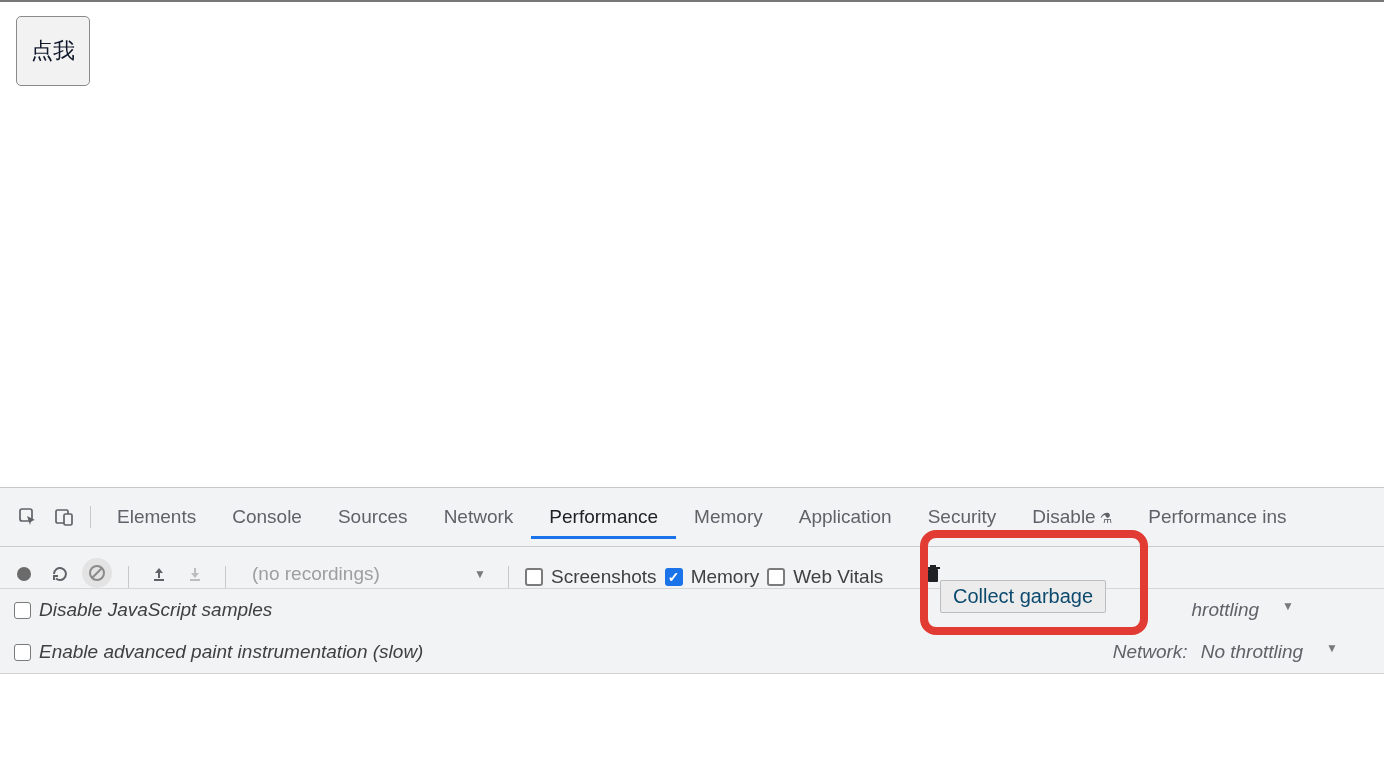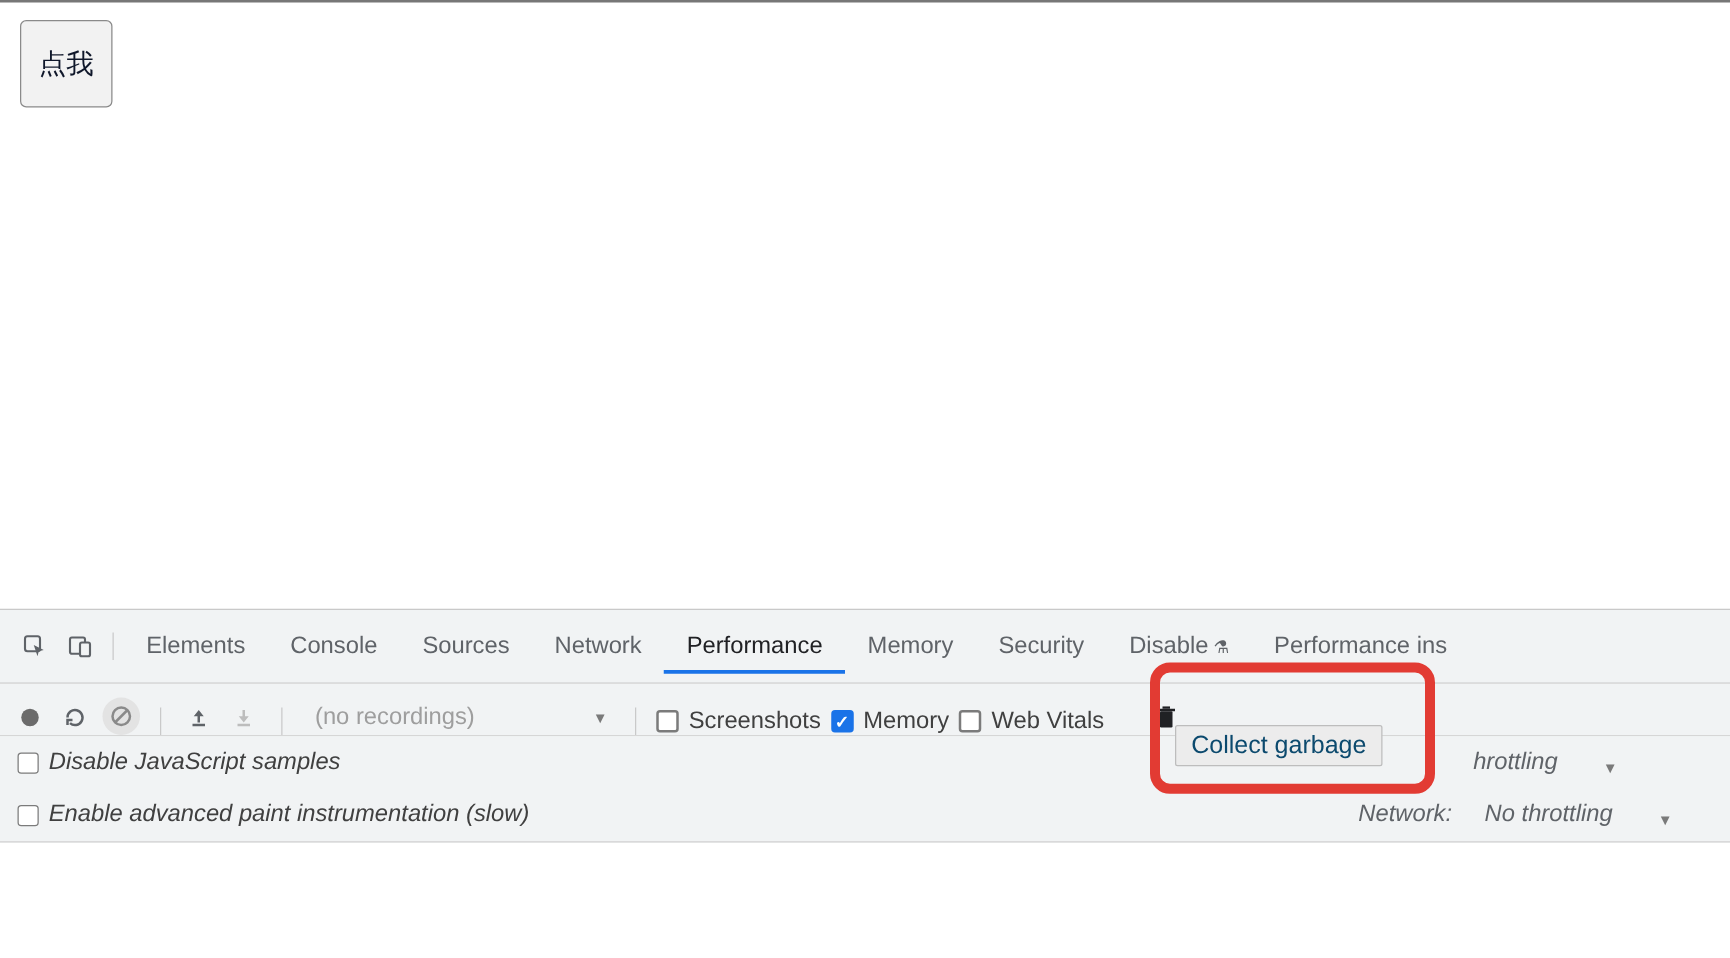--- a/index.html
+++ b/index.html
@@ -128,22 +128,22 @@
     padding: 0 14px;
     gap: 12px;
     color: #5f6368;
     position: relative;
   }
   .option-row .chkbox { width: 17px; height: 17px; border-width: 1.5px; }
   .right-select {
     position: absolute;
     right: 90px;
     display: flex;
-    align-items: flex-end;
-    gap: 26px;
+    align-items: flex-start;
+    gap: 13px;
     color: #5f6368;
   }
   .right-select .label { color: #5f6368; }
   .right-select .triangle { color: #7a7a7a; font-size: 12px; margin-left: 10px; }
   .highlight-box {
     position: absolute;
     border: 8px solid #e23b33;
     border-radius: 16px;
     pointer-events: none;
     z-index: 50;
@@ -182,20 +182,21 @@
         <rect x="10" y="7" width="8" height="11" rx="1.5" fill="#f1f3f4"></rect>
       </svg>
     </div>
     <div class="vsep"></div>
     <div class="tab">Elements</div>
     <div class="tab">Console</div>
     <div class="tab">Sources</div>
     <div class="tab">Network</div>
     <div class="tab active">Performance</div>
     <div class="tab">Memory</div>
+    <div class="tab">Application</div>
     <div class="tab">Security</div>
     <div class="tab">
       <span>Disable</span><span class="flask-icon">⚗</span>
     </div>
     <div class="tab">Performance ins</div>
   </div>
 
   <div class="toolbar-row">
     <div class="icon-btn record">
       <svg width="16" height="16" viewBox="0 0 16 16">

